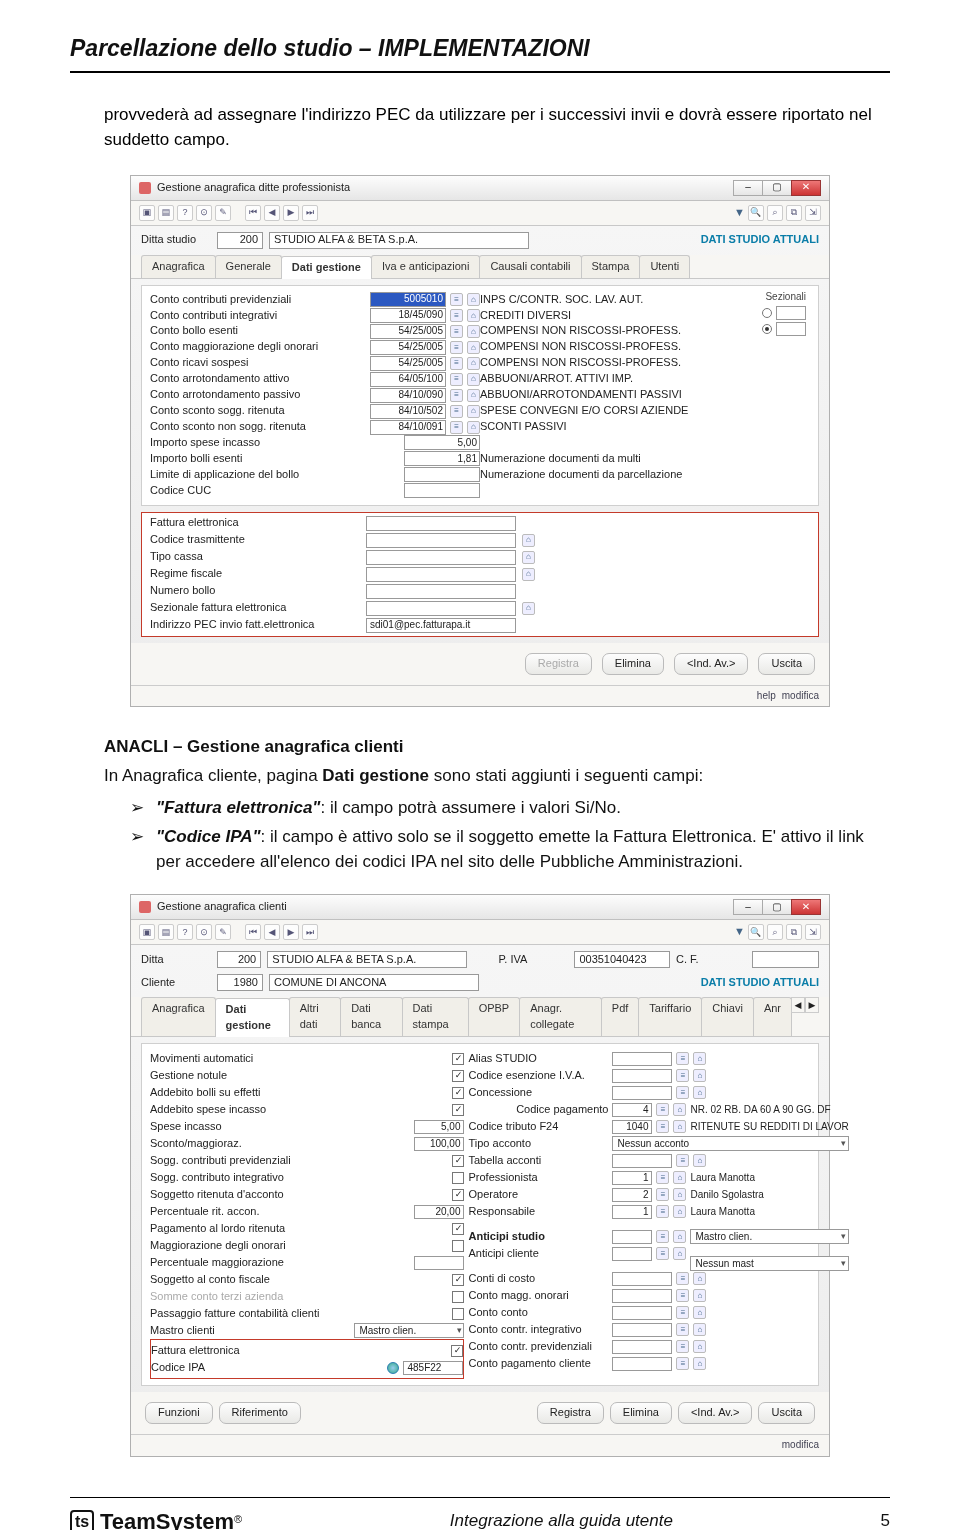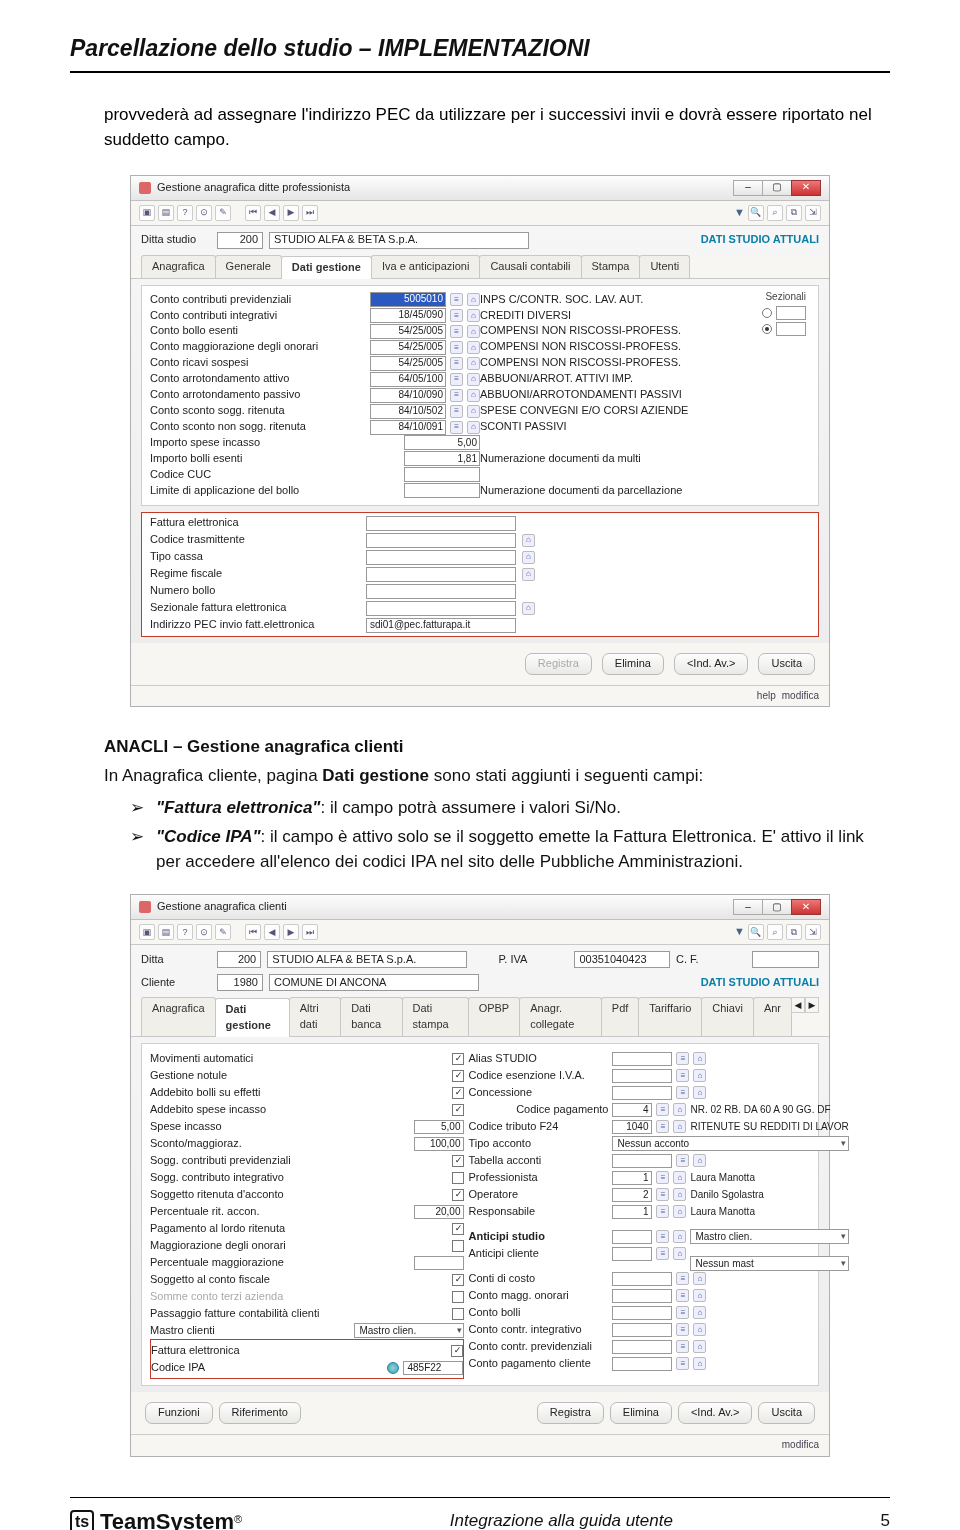--- a/index.html
+++ b/index.html
@@ -324,34 +324,34 @@
             <div class="lcol2">
               <span class="lbl">Importo bolli esenti</span>
               <span class="code-in" style="justify-content: flex-end;">1,81</span>
             </div>
             <div class="rcol2">
               <span class="desc">Numerazione documenti da multi</span>
             </div>
           </div>
           <div class="row2col">
             <div class="lcol2">
+              <span class="lbl">Limite di applicazione del bollo</span>
+              <span class="code-in" style="justify-content: flex-end;"></span>
+            </div>
+            <div class="rcol2">
+              <span class="desc">Numerazione documenti da parcellazione</span>
+            </div>
+          </div>
+          <div class="row2col">
+            <div class="lcol2">
               <span class="lbl">Codice CUC</span>
               <span class="code-in" style="justify-content: flex-end;"></span>
             </div>
             <div class="rcol2">
               <span class="desc"></span>
-            </div>
-          </div>
-          <div class="row2col">
-            <div class="lcol2">
-              <span class="lbl">Limite di applicazione del bollo</span>
-              <span class="code-in" style="justify-content: flex-end;"></span>
-            </div>
-            <div class="rcol2">
-              <span class="desc">Numerazione documenti da parcellazione</span>
             </div>
           </div>
         </div>
     </div>
 
     <div class="panel red" id="red1">
         <div class="sub-field">
           <span class="slbl">Fattura elettronica</span>
           <span class="sval"></span>
         </div>
@@ -643,21 +643,21 @@
               <span class="picker">≡</span>
               <span class="picker">⌂</span>
             </div>
             <div class="sline2">
               <span class="lbl2" style="flex: 0 0 140px;">Conto magg. onorari</span>
               <span class="valbox" style="width: 60px;"></span>
               <span class="picker">≡</span>
               <span class="picker">⌂</span>
             </div>
             <div class="sline2">
-              <span class="lbl2" style="flex: 0 0 140px;">Conto bolli</span>
+              <span class="lbl2" style="flex: 0 0 140px;">Conto conto</span>
               <span class="valbox" style="width: 60px;"></span>
               <span class="picker">≡</span>
               <span class="picker">⌂</span>
             </div>
             <div class="sline2">
               <span class="lbl2" style="flex: 0 0 140px;">Conto contr. integrativo</span>
               <span class="valbox" style="width: 60px;"></span>
               <span class="picker">≡</span>
               <span class="picker">⌂</span>
             </div>

